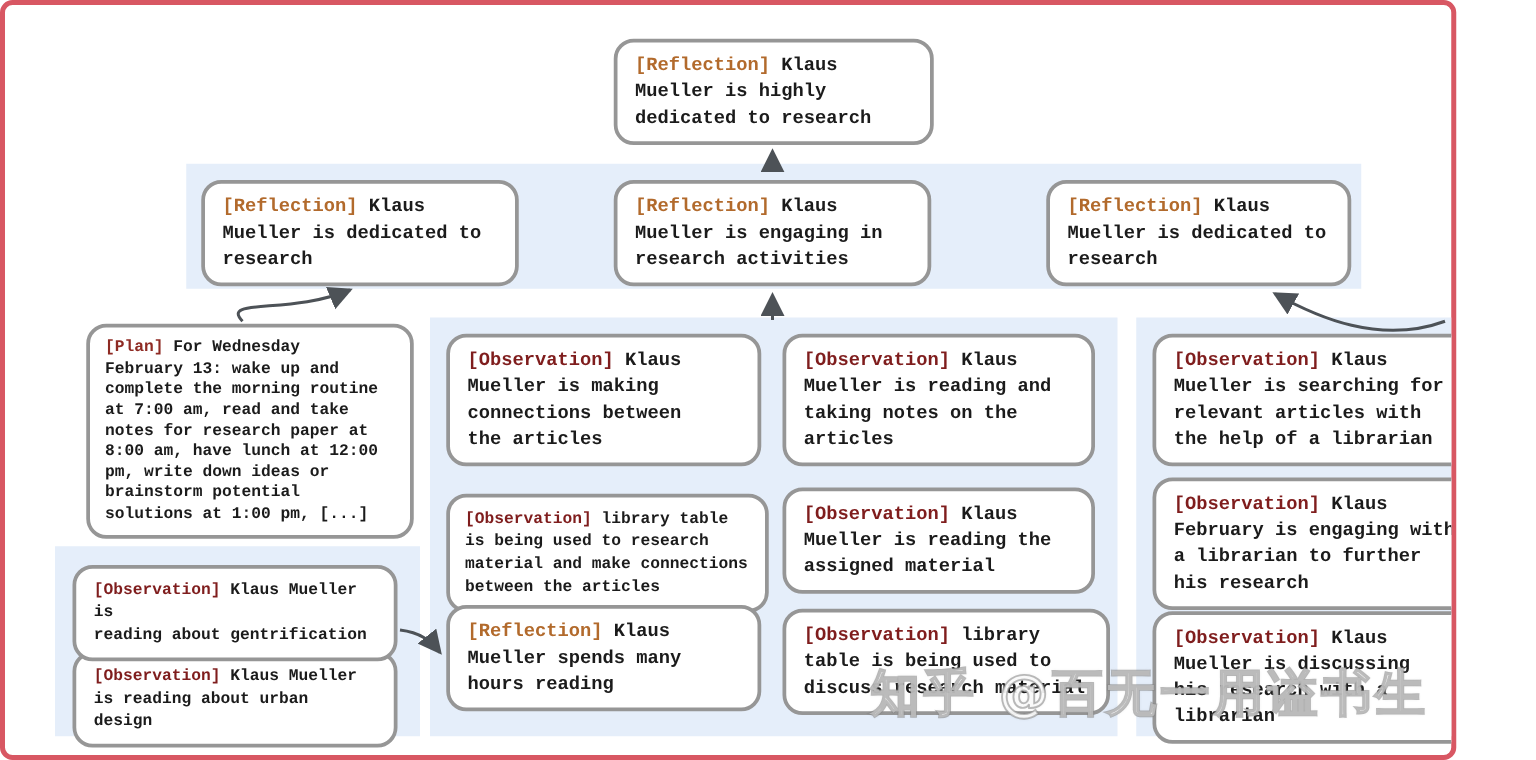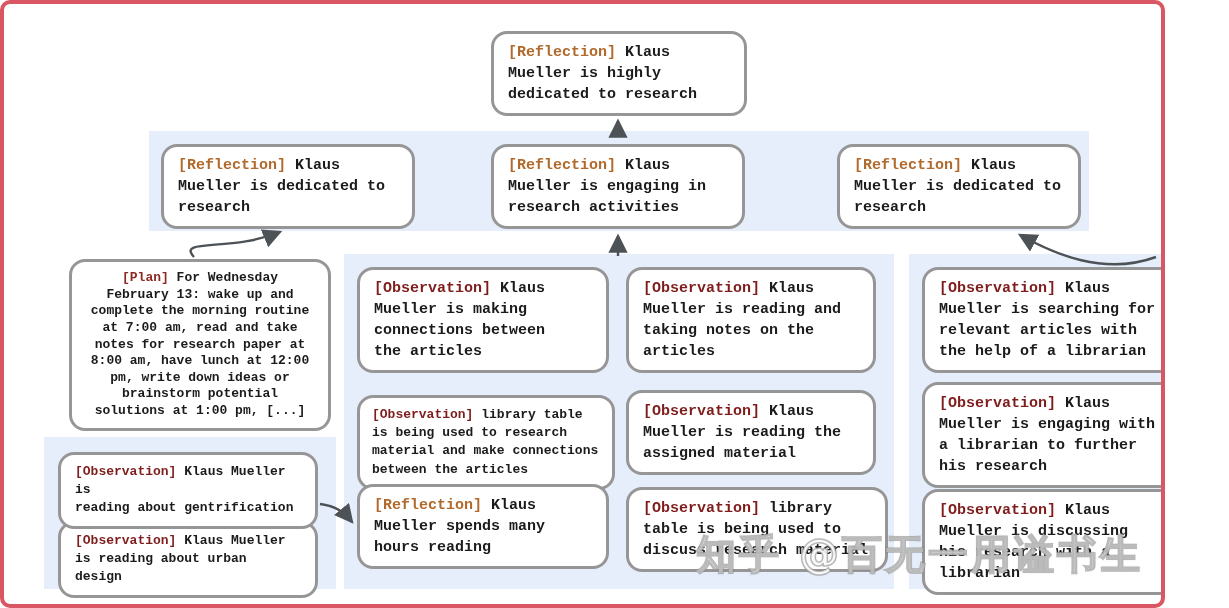--- a/index.html
+++ b/index.html
@@ -26,21 +26,21 @@
     border:3px solid #969696;
     border-radius:16px;
     padding:8px 14px;
     font-size:15px;
     line-height:1.4;
     color:#1b1b1b;
     white-space:pre-line;
     z-index:3;
   }
   .node.small{font-size:13px;}
-  .node.plan{line-height:1.28;padding:8px 12px;text-align:center;}
+  .node.plan{line-height:1.28;padding:8px 12px;}
   .tag-reflection{color:#b26a2c;}
   .tag-plan{color:#8e2a23;}
   .tag-observation{color:#7f1d1d;}
   #arrows{
     position:absolute;left:0;top:0;width:1229px;height:608px;
     z-index:2;pointer-events:none;
   }
   #watermark{
     position:absolute;
     right:18px;bottom:22px;
@@ -128,21 +128,21 @@
 assigned material</span></div>
   <div class="node" style="left:622px;top:483px;width:262px;"><span class="tag-observation">[Observation]</span><span> library
 table is being used to
 discuss research material</span></div>
 
   <div class="node" style="left:918px;top:263px;width:264px;"><span class="tag-observation">[Observation]</span><span> Klaus
 Mueller is searching for
 relevant articles with
 the help of a librarian</span></div>
   <div class="node" style="left:918px;top:378px;width:264px;"><span class="tag-observation">[Observation]</span><span> Klaus
-Mueller is engaging with
+February is engaging with
 a librarian to further
 his research</span></div>
   <div class="node" style="left:918px;top:485px;width:264px;"><span class="tag-observation">[Observation]</span><span> Klaus
 Mueller is discussing
 his research with a
 librarian</span></div>
 
   <div id="watermark">知乎 @百无一用谥书生</div>
 
 </div>

